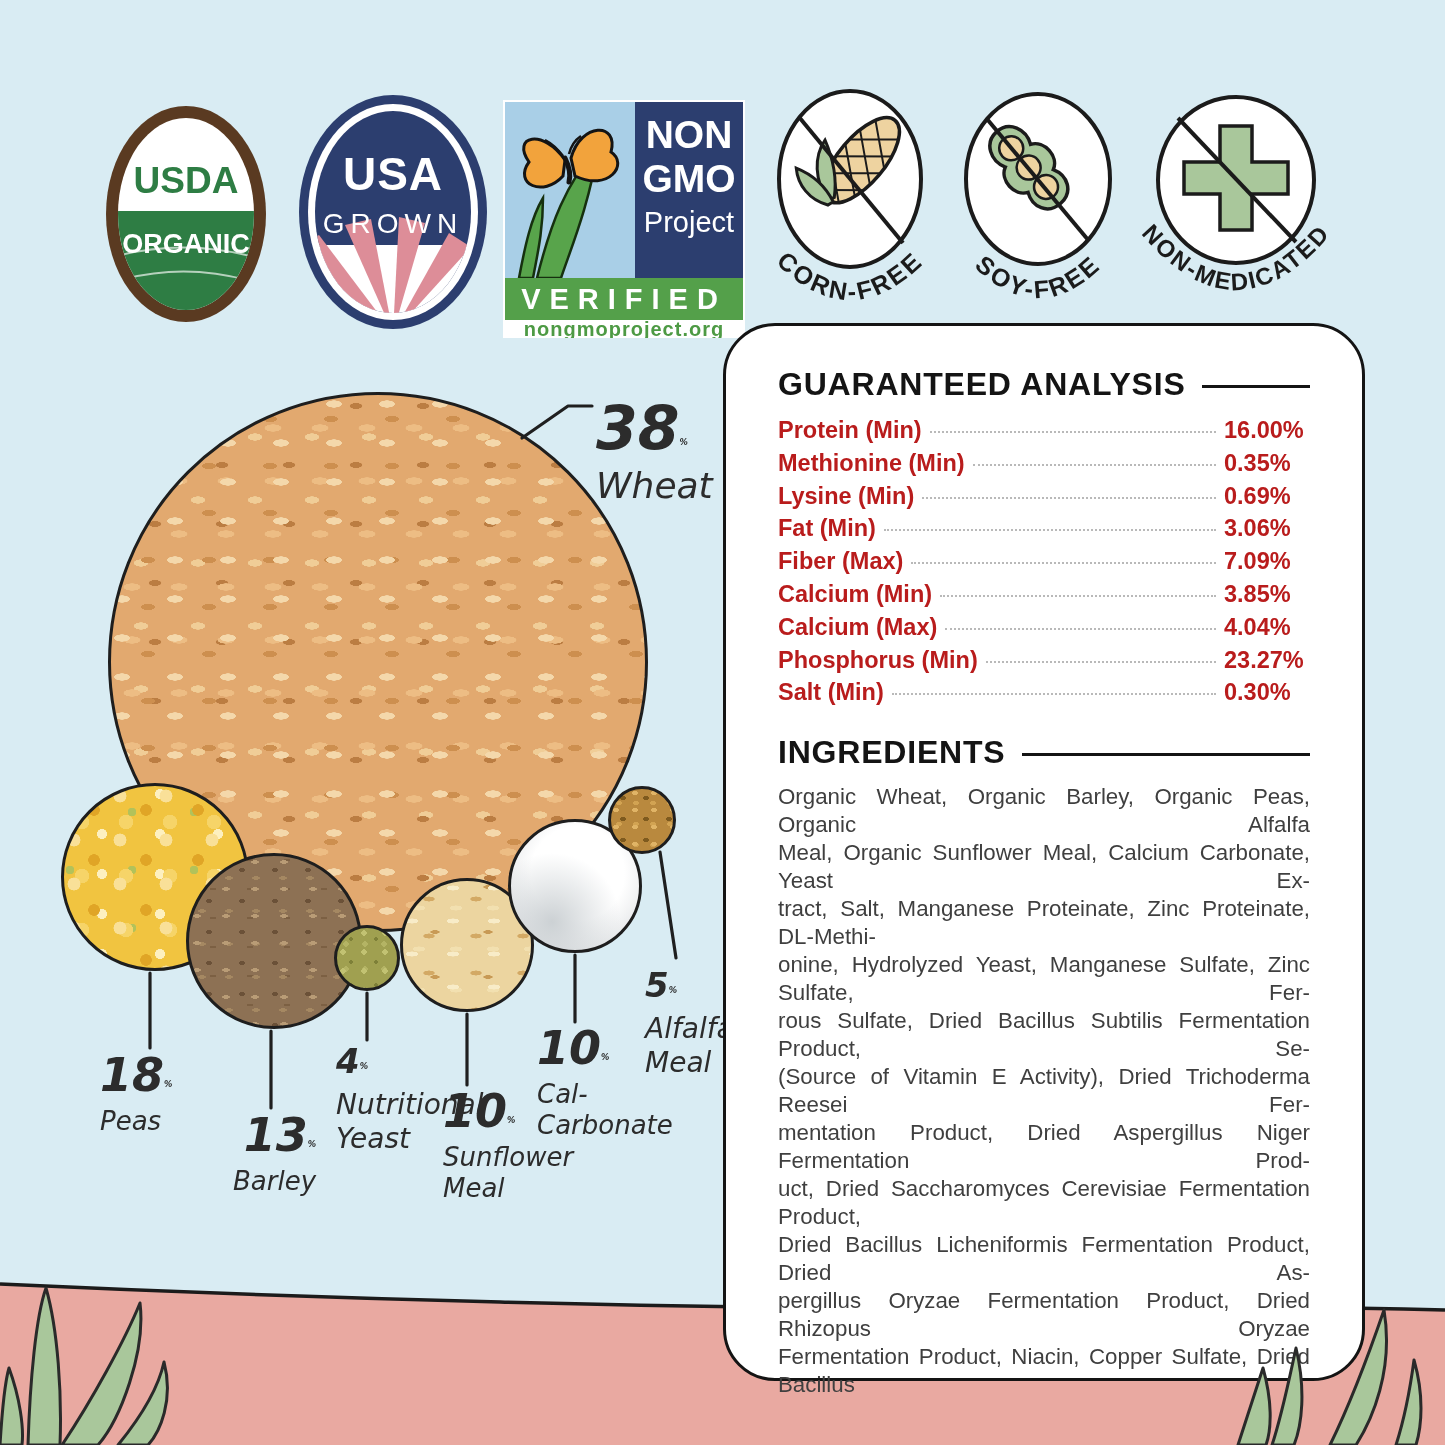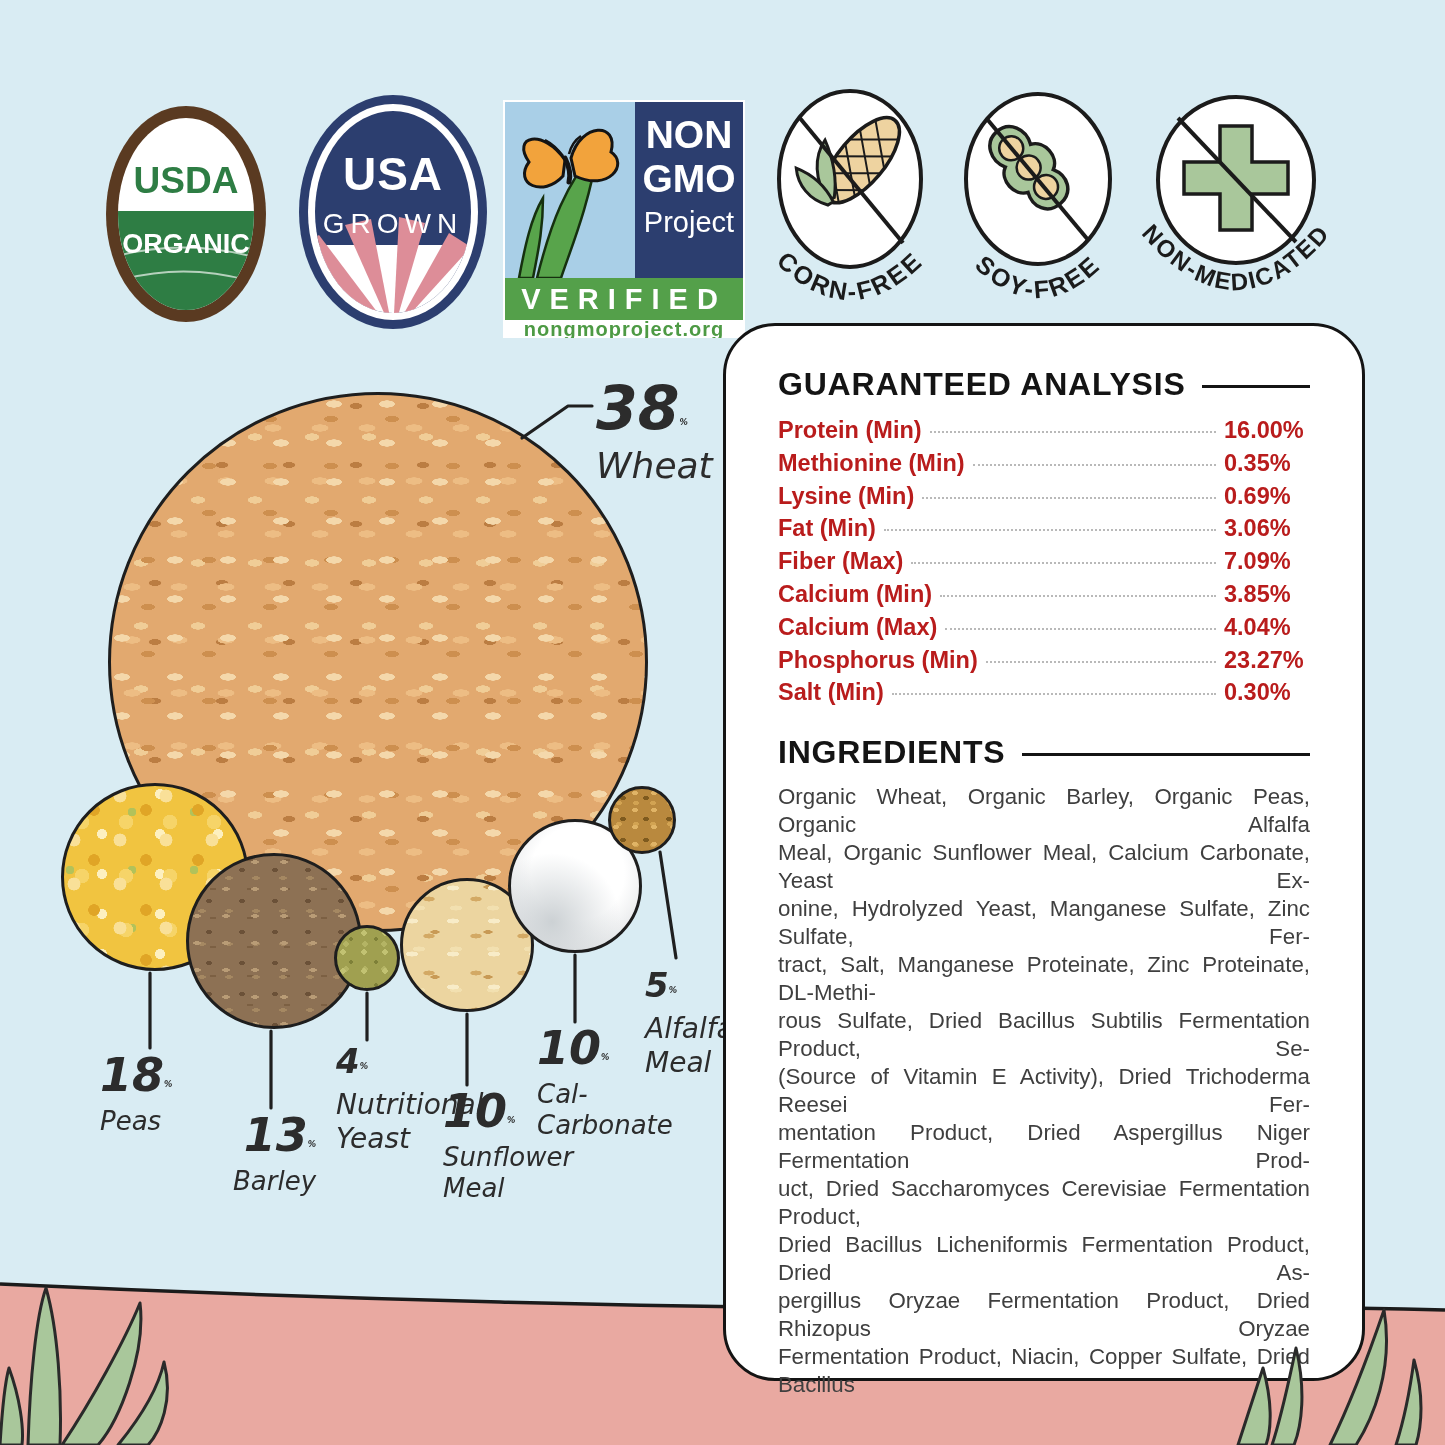--- a/index.html
+++ b/index.html
@@ -210,21 +210,21 @@
       <polyline points="522,438 568,406 592,406"></polyline>
       <line x1="150" y1="973" x2="150" y2="1048"></line>
       <line x1="271" y1="1031" x2="271" y2="1108"></line>
       <line x1="367" y1="993" x2="367" y2="1040"></line>
       <line x1="467" y1="1014" x2="467" y2="1085"></line>
       <line x1="575" y1="955" x2="575" y2="1022"></line>
       <line x1="660" y1="852" x2="676" y2="958"></line>
     </g>
   </svg>
 
-  <div class="blabel big" style="left:596px;top:378px;">
+  <div class="blabel big" style="left:596px;top:398px;">
     <div class="pct"><span class="num">38</span><span class="sign">%</span></div>
     <div class="bname">
         <div>Wheat</div>
       </div>
   </div>
   <div class="blabel" style="left:100px;top:1052px;">
     <div class="pct"><span class="num">18</span><span class="sign">%</span></div>
     <div class="bname">
         <div>Peas</div>
       </div>
@@ -316,22 +316,22 @@
           <span class="ga-value">0.30%</span>
         </div>
     </div>
     <div class="sec-head ing-head">
       <span class="sec-title">INGREDIENTS</span>
       <span class="rule"></span>
     </div>
     <div class="ing-body">
       <div class="ing-line">Organic Wheat, Organic Barley, Organic Peas, Organic Alfalfa</div>
       <div class="ing-line">Meal, Organic Sunflower Meal, Calcium Carbonate, Yeast Ex-</div>
+      <div class="ing-line">tract, Salt, Manganese Proteinate, Zinc Proteinate, DL-Methi-</div>
       <div class="ing-line">onine, Hydrolyzed Yeast, Manganese Sulfate, Zinc Sulfate, Fer-</div>
-      <div class="ing-line">tract, Salt, Manganese Proteinate, Zinc Proteinate, DL-Methi-</div>
       <div class="ing-line">rous Sulfate, Dried Bacillus Subtilis Fermentation Product, Se-</div>
       <div class="ing-line">(Source of Vitamin E Activity), Dried Trichoderma Reesei Fer-</div>
       <div class="ing-line">mentation Product, Dried Aspergillus Niger Fermentation Prod-</div>
       <div class="ing-line">uct, Dried Saccharomyces Cerevisiae Fermentation Product,</div>
       <div class="ing-line">Dried Bacillus Licheniformis Fermentation Product, Dried As-</div>
       <div class="ing-line">pergillus Oryzae Fermentation Product, Dried Rhizopus Oryzae</div>
       <div class="ing-line">Fermentation Product, Niacin, Copper Sulfate, Dried Bacillus</div>
 
     </div>
   </div>

